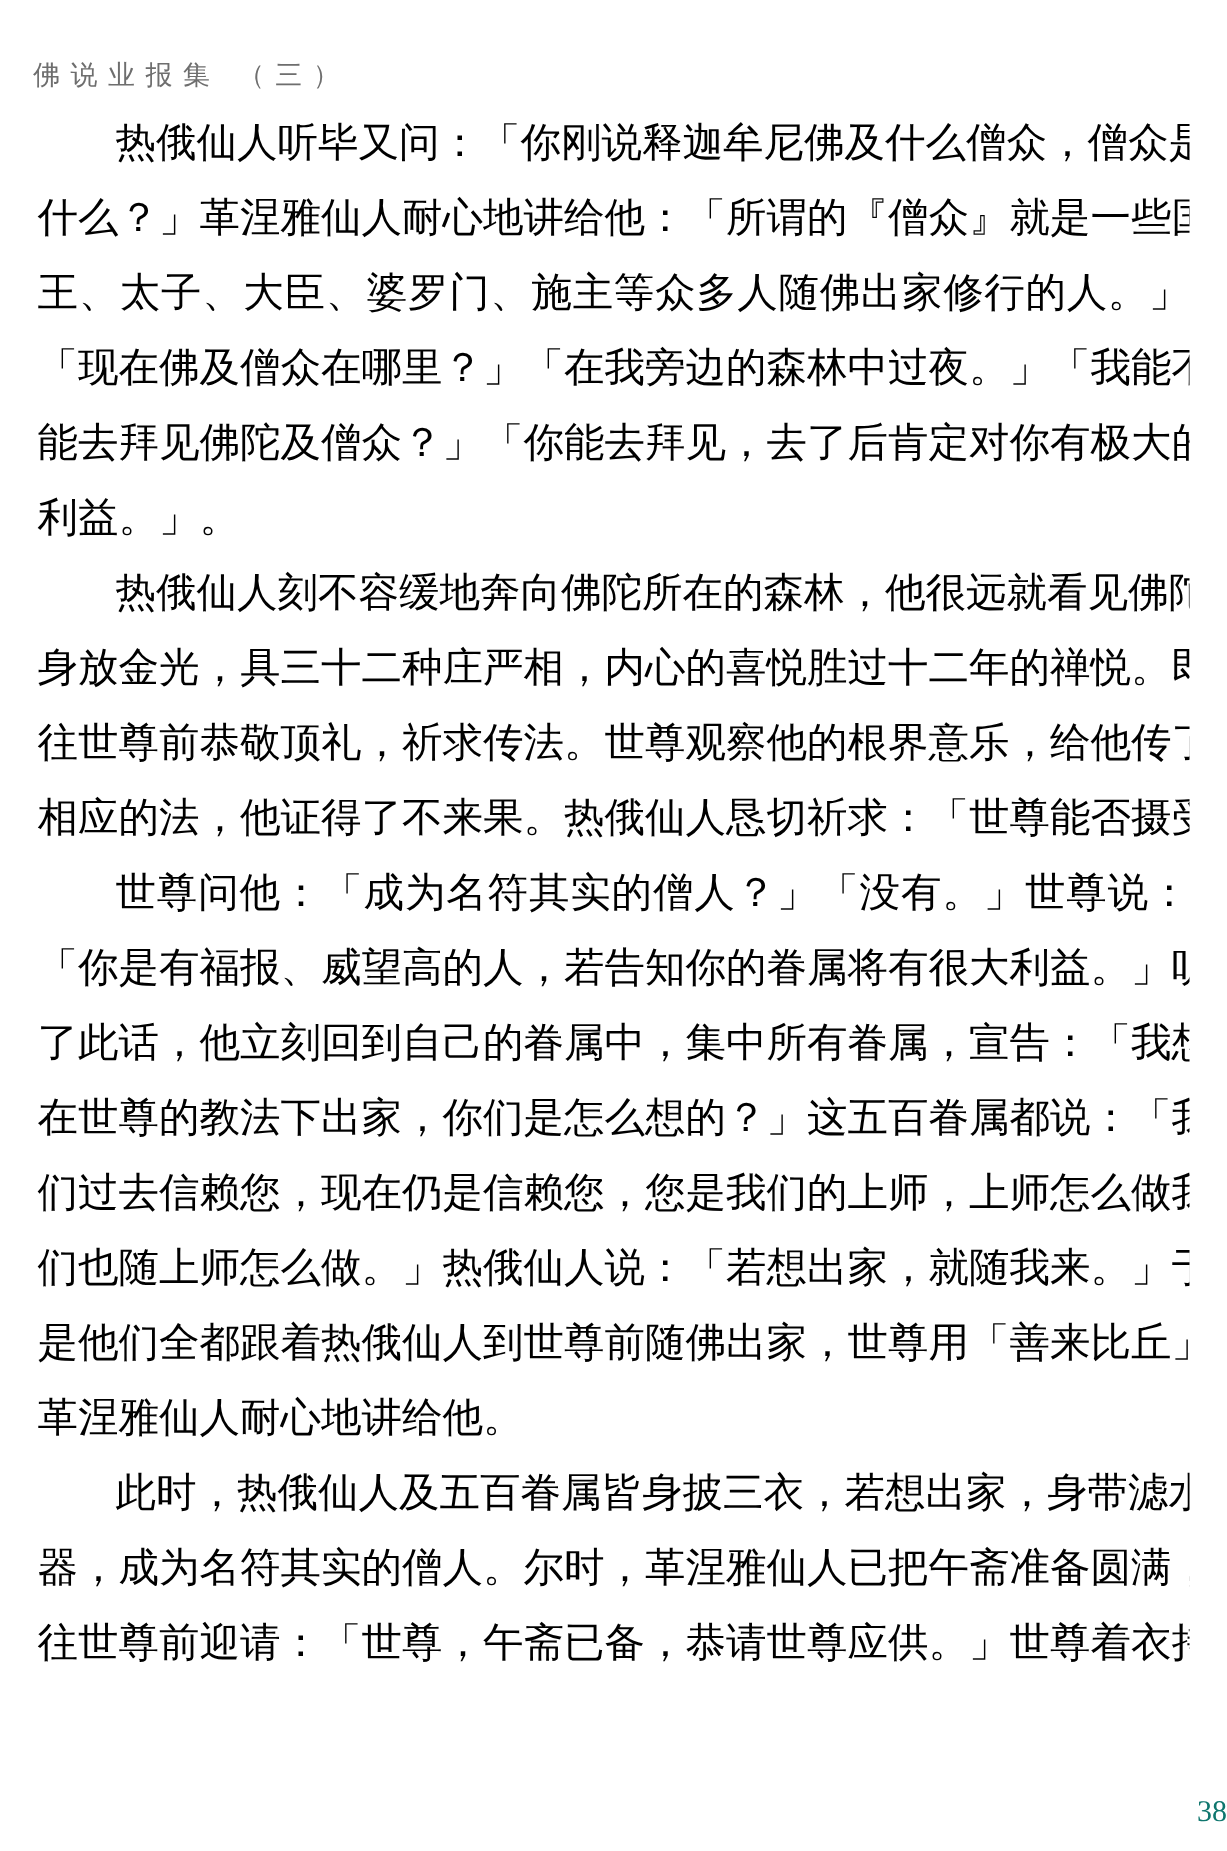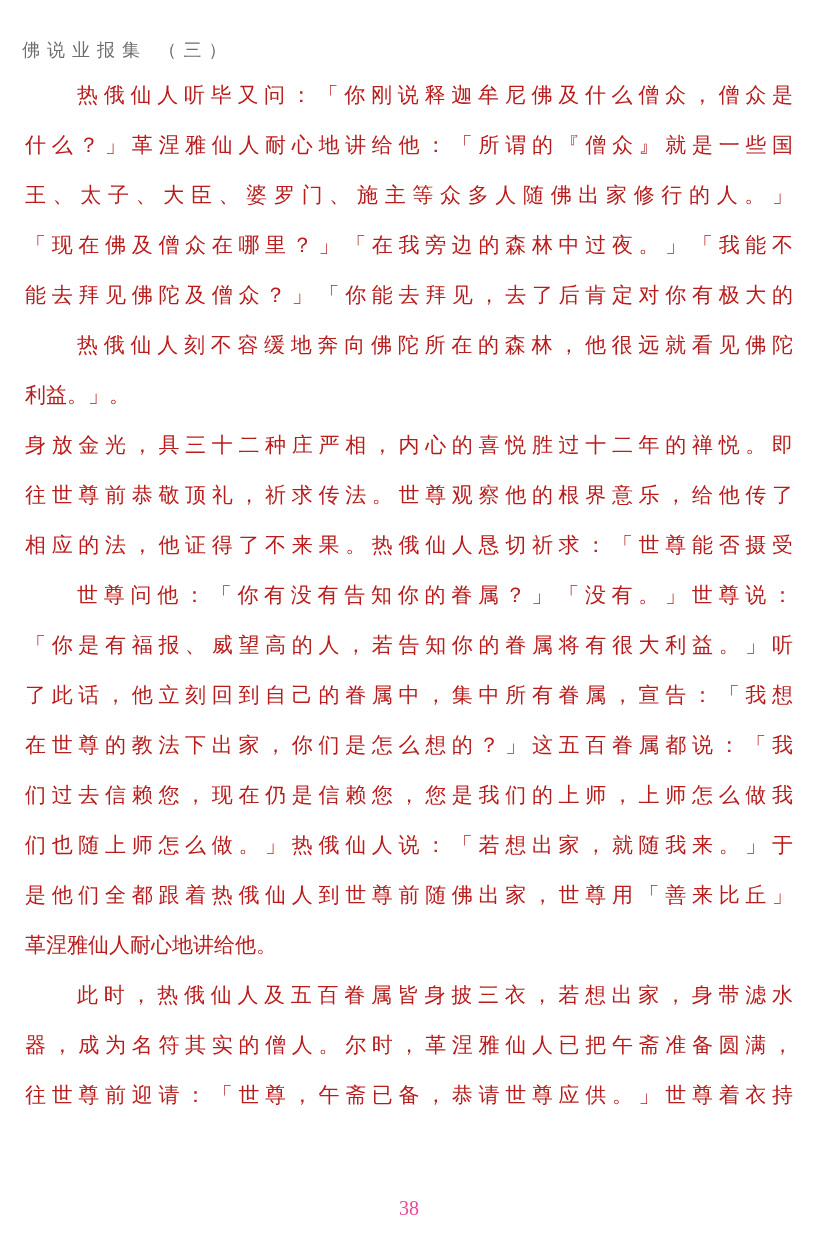--- a/index.html
+++ b/index.html
@@ -26,65 +26,65 @@
     white-space: nowrap;
     margin-top: 28px;
   }
   .content {
     position: absolute;
     top: 70px;
     left: 25px;
     width: 768px;
   }
   .line {
-    font-size: 21px;
+    font-size: 27px;
     line-height: 50px;
     height: 50px;
     overflow: hidden;
     text-align: justify;
     text-align-last: justify;
-    color: #b91c1c;
+    color: #000000;
     white-space: nowrap;
   }
   .line.noj {
     text-align: left;
     text-align-last: left;
   }
   .line.indent {
     text-indent: 52px;
   }
   .page-number {
     position: absolute;
     bottom: 14px;
     left: 0;
     width: 100%;
-    text-align: center;
+    text-align: right;
     font-size: 20px;
-    color: #ec4899;
+    color: #0f766e;
   }
 </style>
 </head>
 <body>
 
 <div class="page">
 
   <div class="running-header">佛说业报集 （三）</div>
 
   <div class="content">
       <div class="line indent">热俄仙人听毕又问：「你刚说释迦牟尼佛及什么僧众，僧众是</div>
       <div class="line">什么？」革涅雅仙人耐心地讲给他：「所谓的『僧众』就是一些国</div>
       <div class="line">王、太子、大臣、婆罗门、施主等众多人随佛出家修行的人。」</div>
       <div class="line">「现在佛及僧众在哪里？」「在我旁边的森林中过夜。」「我能不</div>
       <div class="line">能去拜见佛陀及僧众？」「你能去拜见，去了后肯定对你有极大的</div>
+      <div class="line noj">利益。」。</div>
       <div class="line indent">热俄仙人刻不容缓地奔向佛陀所在的森林，他很远就看见佛陀</div>
-      <div class="line noj">利益。」。</div>
       <div class="line">身放金光，具三十二种庄严相，内心的喜悦胜过十二年的禅悦。即</div>
       <div class="line">往世尊前恭敬顶礼，祈求传法。世尊观察他的根界意乐，给他传了</div>
       <div class="line">相应的法，他证得了不来果。热俄仙人恳切祈求：「世尊能否摄受</div>
-      <div class="line indent">世尊问他：「你有没有告知你的眷属？」「没有。」世尊说：</div>
+      <div class="line indent">世尊问他：「成为名符其实的僧人？」「没有。」世尊说：</div>
       <div class="line">「你是有福报、威望高的人，若告知你的眷属将有很大利益。」听</div>
       <div class="line">了此话，他立刻回到自己的眷属中，集中所有眷属，宣告：「我想</div>
       <div class="line">在世尊的教法下出家，你们是怎么想的？」这五百眷属都说：「我</div>
       <div class="line">们过去信赖您，现在仍是信赖您，您是我们的上师，上师怎么做我</div>
       <div class="line">们也随上师怎么做。」热俄仙人说：「若想出家，就随我来。」于</div>
       <div class="line">是他们全都跟着热俄仙人到世尊前随佛出家，世尊用「善来比丘」</div>
       <div class="line noj">革涅雅仙人耐心地讲给他。</div>
       <div class="line indent">此时，热俄仙人及五百眷属皆身披三衣，若想出家，身带滤水</div>
       <div class="line">器，成为名符其实的僧人。尔时，革涅雅仙人已把午斋准备圆满，</div>
       <div class="line">往世尊前迎请：「世尊，午斋已备，恭请世尊应供。」世尊着衣持</div>

